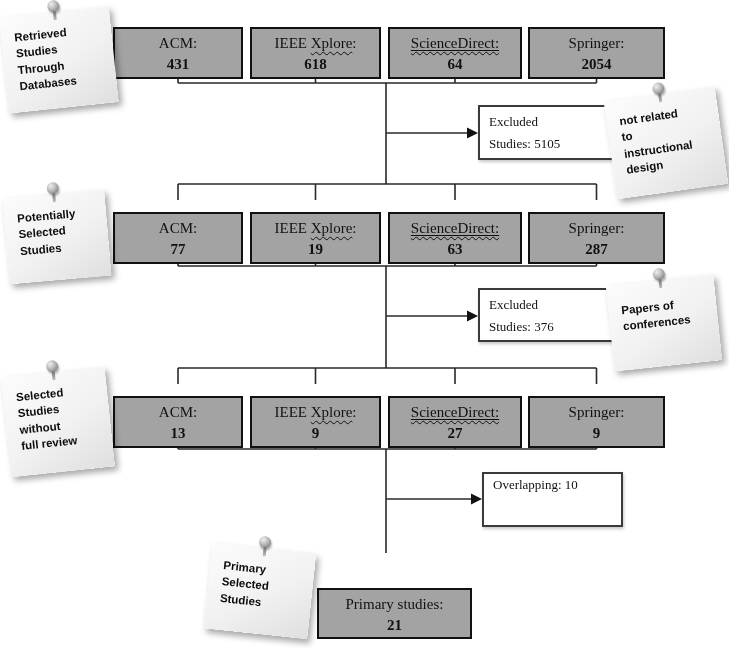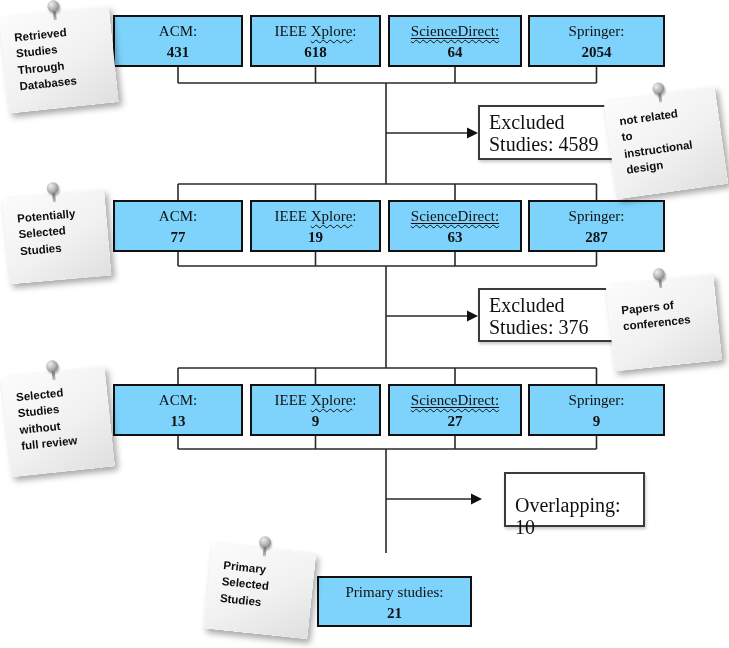--- a/index.html
+++ b/index.html
@@ -5,28 +5,29 @@
   html,body { margin:0; padding:0; background:#ffffff; }
   .canvas {
     position:relative; width:729px; height:648px; background:#ffffff;
     font-family:"Liberation Serif", serif; overflow:hidden;
   }
   svg.connectors { position:absolute; left:0; top:0; z-index:1; }
 
   
   .dbbox {
     position:absolute; height:52px; box-sizing:border-box;
-    border:2px solid #111; background:#7dd3fc; text-align:center;
+    border:2px solid #111; background:#a3a3a3; text-align:center;
     font-size:15px; line-height:21px; padding-top:4px; color:#111;
     z-index:2;
+    margin-top:12px;
   }
   .dbbox .val { font-weight:bold; }
   .sidebox {
     position:absolute; box-sizing:border-box; border:2px solid #3a3a3a;
-    background:#fff; font-size:20px; line-height:22px; color:#111;
+    background:#fff; font-size:13px; line-height:22px; color:#111;
     padding:4px 9px; z-index:2; box-shadow:1px 2px 3px rgba(0,0,0,.22);
   }
   .u-wavy { text-decoration:underline; text-decoration-style:wavy;
             text-decoration-thickness:1px; text-underline-offset:3px; }
   .u-solid { text-decoration:underline; text-decoration-thickness:1px;
              text-underline-offset:2px; }
 
   
   .note { position:absolute; z-index:3; }
   .note-paper {
@@ -89,21 +90,21 @@
     <div><span class="u-solid"><span class="u-wavy">ScienceDirect:</span></span></div>
     <div class="val">64</div>
   </div>
   <div class="dbbox" style="left:528px; top:15px; width:137px;">
     <div><span>Springer:</span></div>
     <div class="val">2054</div>
   </div>
 
   <div class="sidebox" style="left:478px; top:105px; width:142px; height:55px;">
     <div>Excluded</div>
-    <div>Studies: 4589</div>
+    <div>Studies: 5105</div>
   </div>
 
   <div class="dbbox" style="left:113px; top:200px; width:130px;">
     <div><span>ACM:</span></div>
     <div class="val">77</div>
   </div>
   <div class="dbbox" style="left:250px; top:200px; width:131px;">
     <div><span>IEEE </span><span class="u-wavy">Xplore</span><span>:</span></div>
     <div class="val">19</div>
   </div>
@@ -131,21 +132,21 @@
   </div>
   <div class="dbbox" style="left:388px; top:384px; width:134px;">
     <div><span class="u-solid"><span class="u-wavy">ScienceDirect:</span></span></div>
     <div class="val">27</div>
   </div>
   <div class="dbbox" style="left:528px; top:384px; width:137px;">
     <div><span>Springer:</span></div>
     <div class="val">9</div>
   </div>
 
-  <div class="sidebox" style="left:504px; top:472px; width:141px; height:55px; padding-top:20px;">
+  <div class="sidebox" style="left:482px; top:472px; width:141px; height:55px; padding-top:0;">
     <div>Overlapping: 10</div>
   </div>
 
   <div class="dbbox" style="left:317px; top:576px; width:155px; height:51px;">
     <div><span>Primary studies:</span></div>
     <div class="val">21</div>
   </div>
 
   <div class="note" style="left:4px; top:12px; width:110px; height:96px; transform:rotate(-6deg);">
     <div class="pin">

